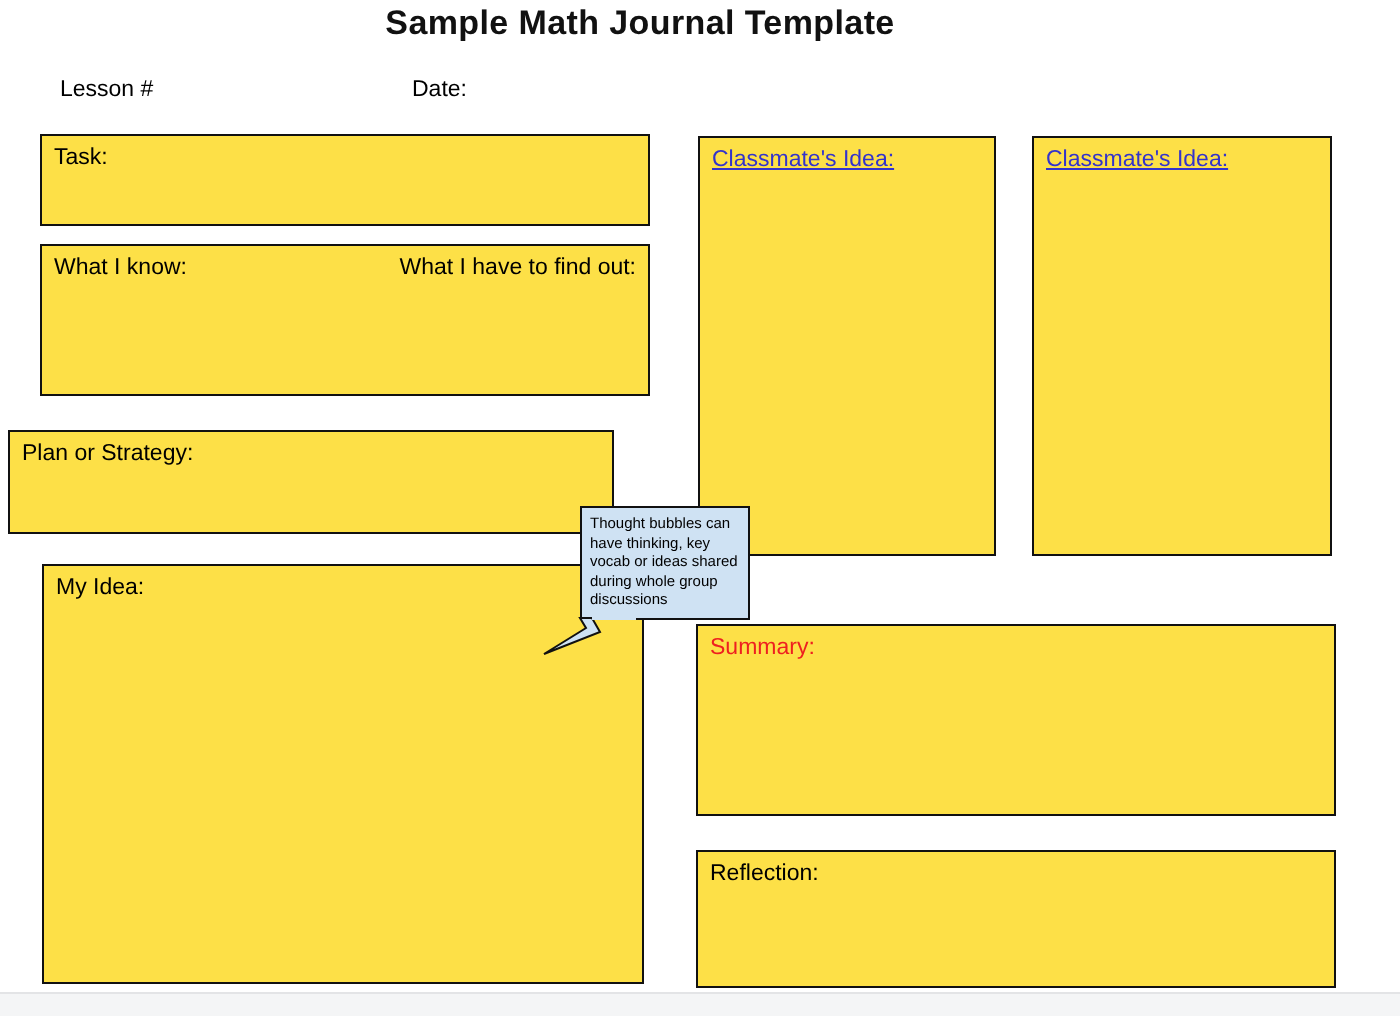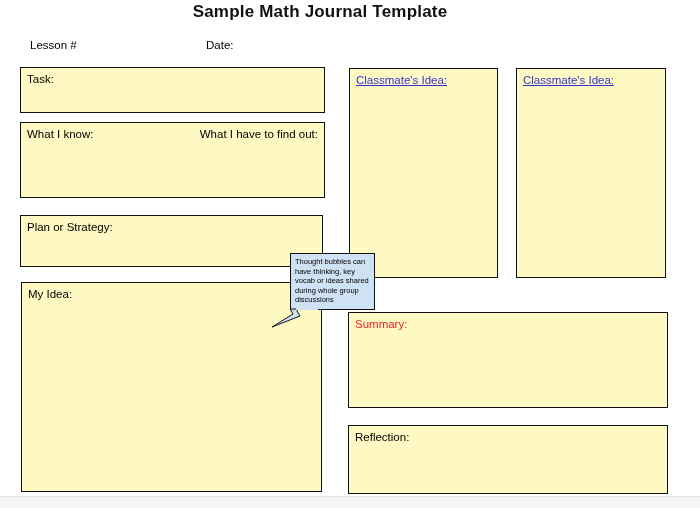--- a/index.html
+++ b/index.html
@@ -19,28 +19,28 @@
     color: #111;
   }
 
   .field-label { position: absolute; font-size: 11.5px; color: #000; }
   .lesson-label { left: 30px; top: 39px; }
   .date-label  { left: 190px; top: 39px; margin-left: 16px; }
 
   .box {
     position: absolute;
     border: 1.4px solid #111;
-    background: #fef9c3;
+    background: #fde047;
     padding: 5px 6px;
     font-size: 11.5px;
   }
   .task-box       { left: 20px;  top: 67px;  width: 305px; height: 46px; }
   .know-box       { left: 20px;  top: 122px; width: 305px; height: 76px; }
   .know-row       { display: flex; justify-content: space-between; align-items: flex-start; }
-  .plan-box       { left: 20px;  top: 215px; width: 303px; height: 52px; }
+  .plan-box       { left: 4px;  top: 215px; width: 303px; height: 52px; }
   .myidea-box     { left: 21px;  top: 282px; width: 301px; height: 210px; }
   .classmate1-box { left: 349px; top: 68px;  width: 149px; height: 210px; }
   .classmate2-box { left: 516px; top: 68px;  width: 150px; height: 210px; }
   .summary-box    { left: 348px; top: 312px; width: 320px; height: 96px; }
   .reflection-box { left: 348px; top: 425px; width: 320px; height: 69px; }
 
   .blue-label { color: #3333cc; text-decoration: underline; }
   .red-label  { color: #ee2020; }
 
   .callout {

